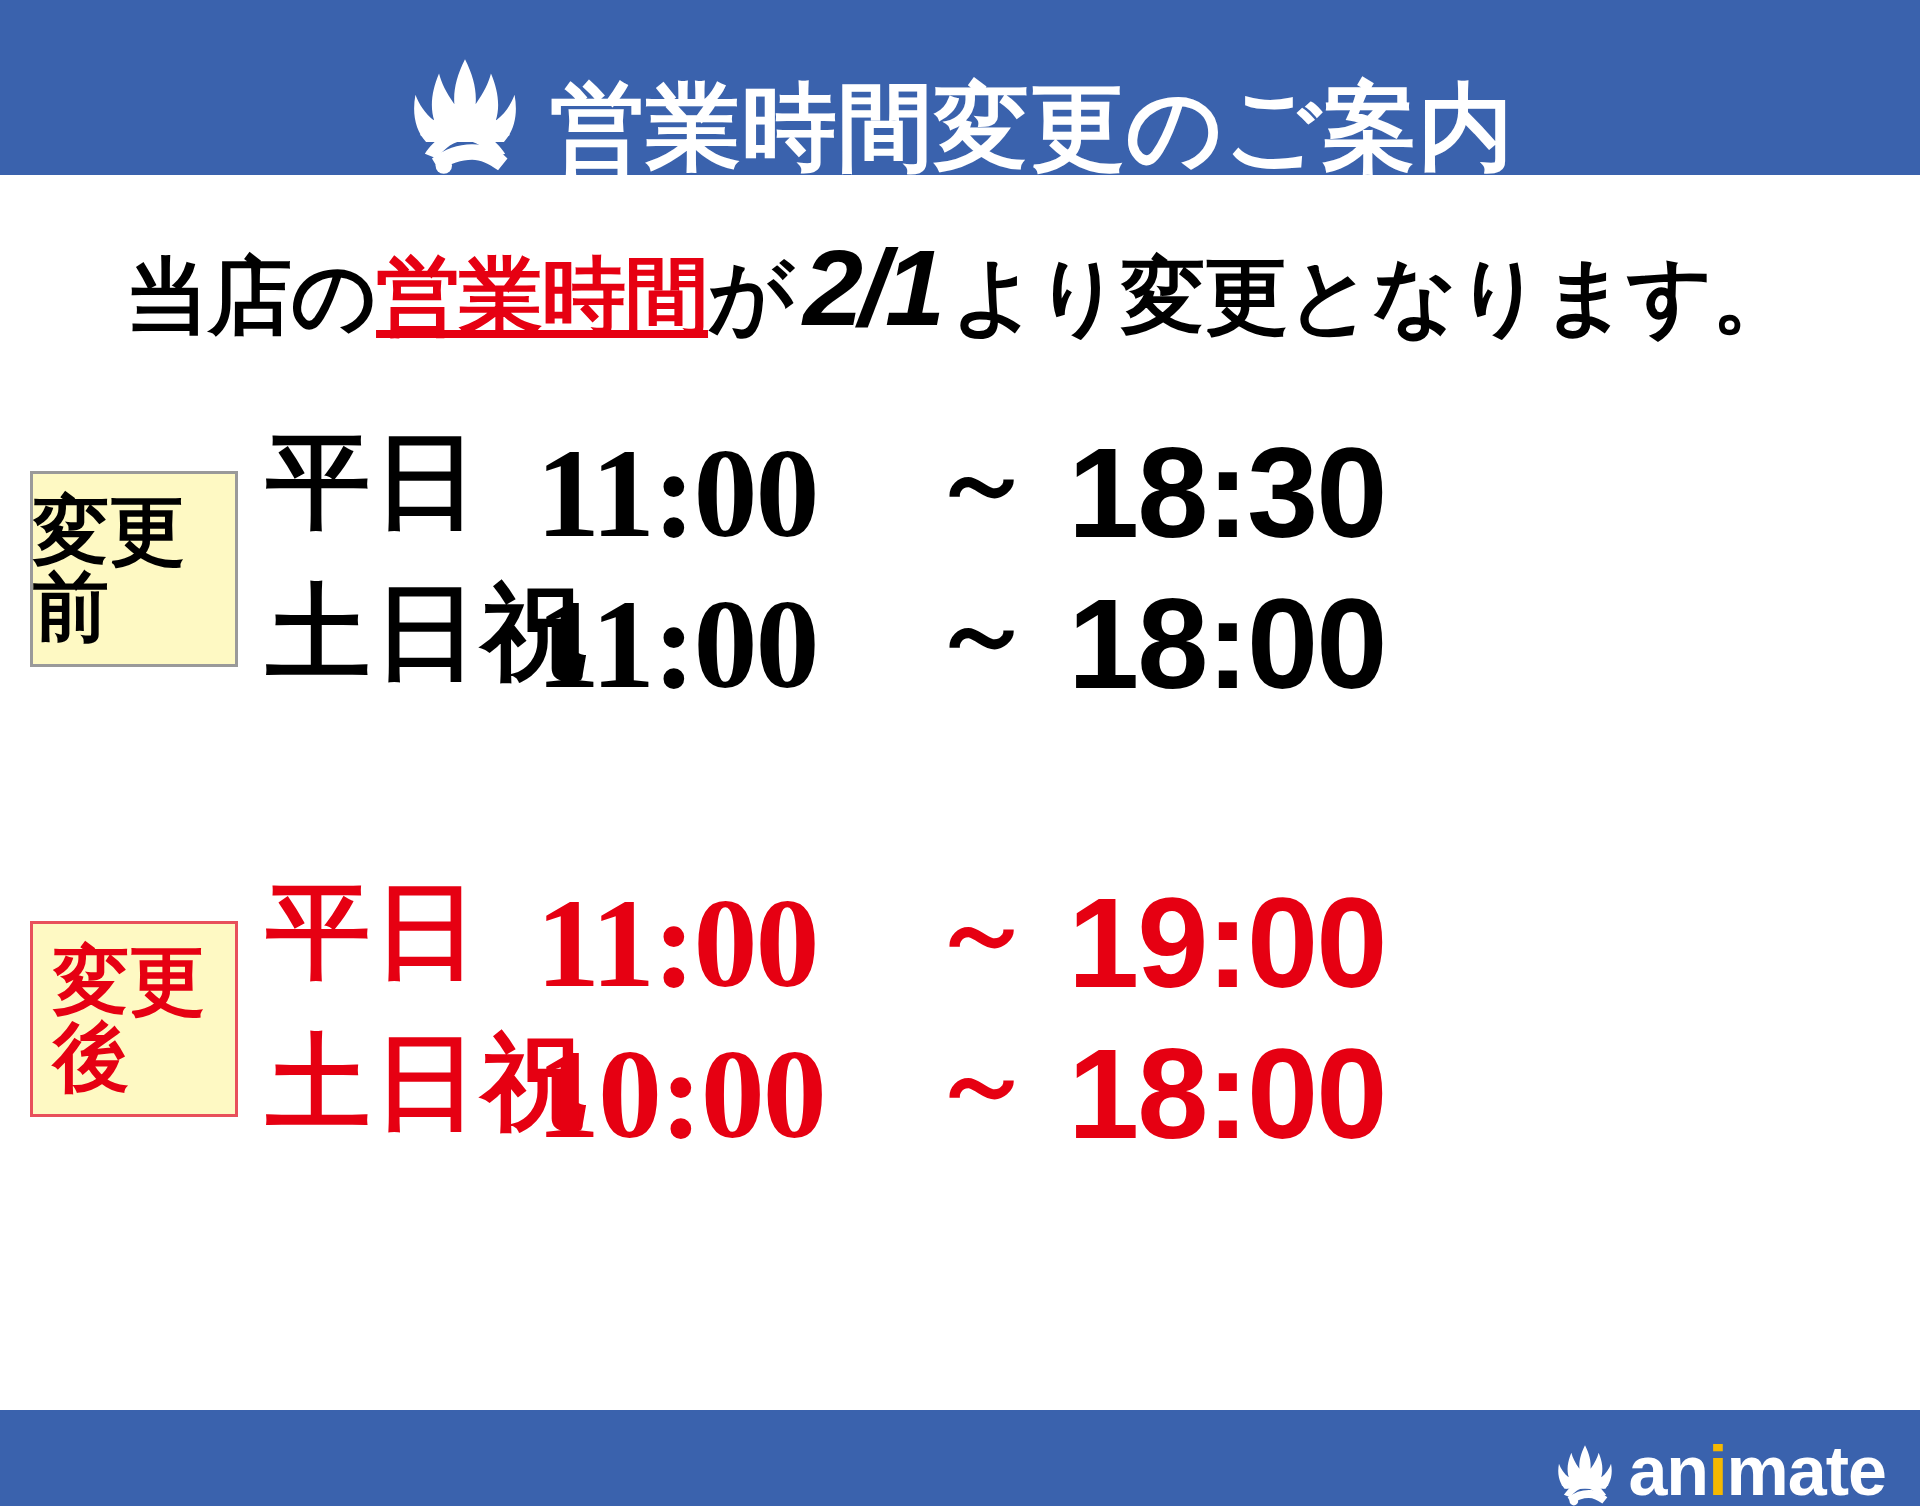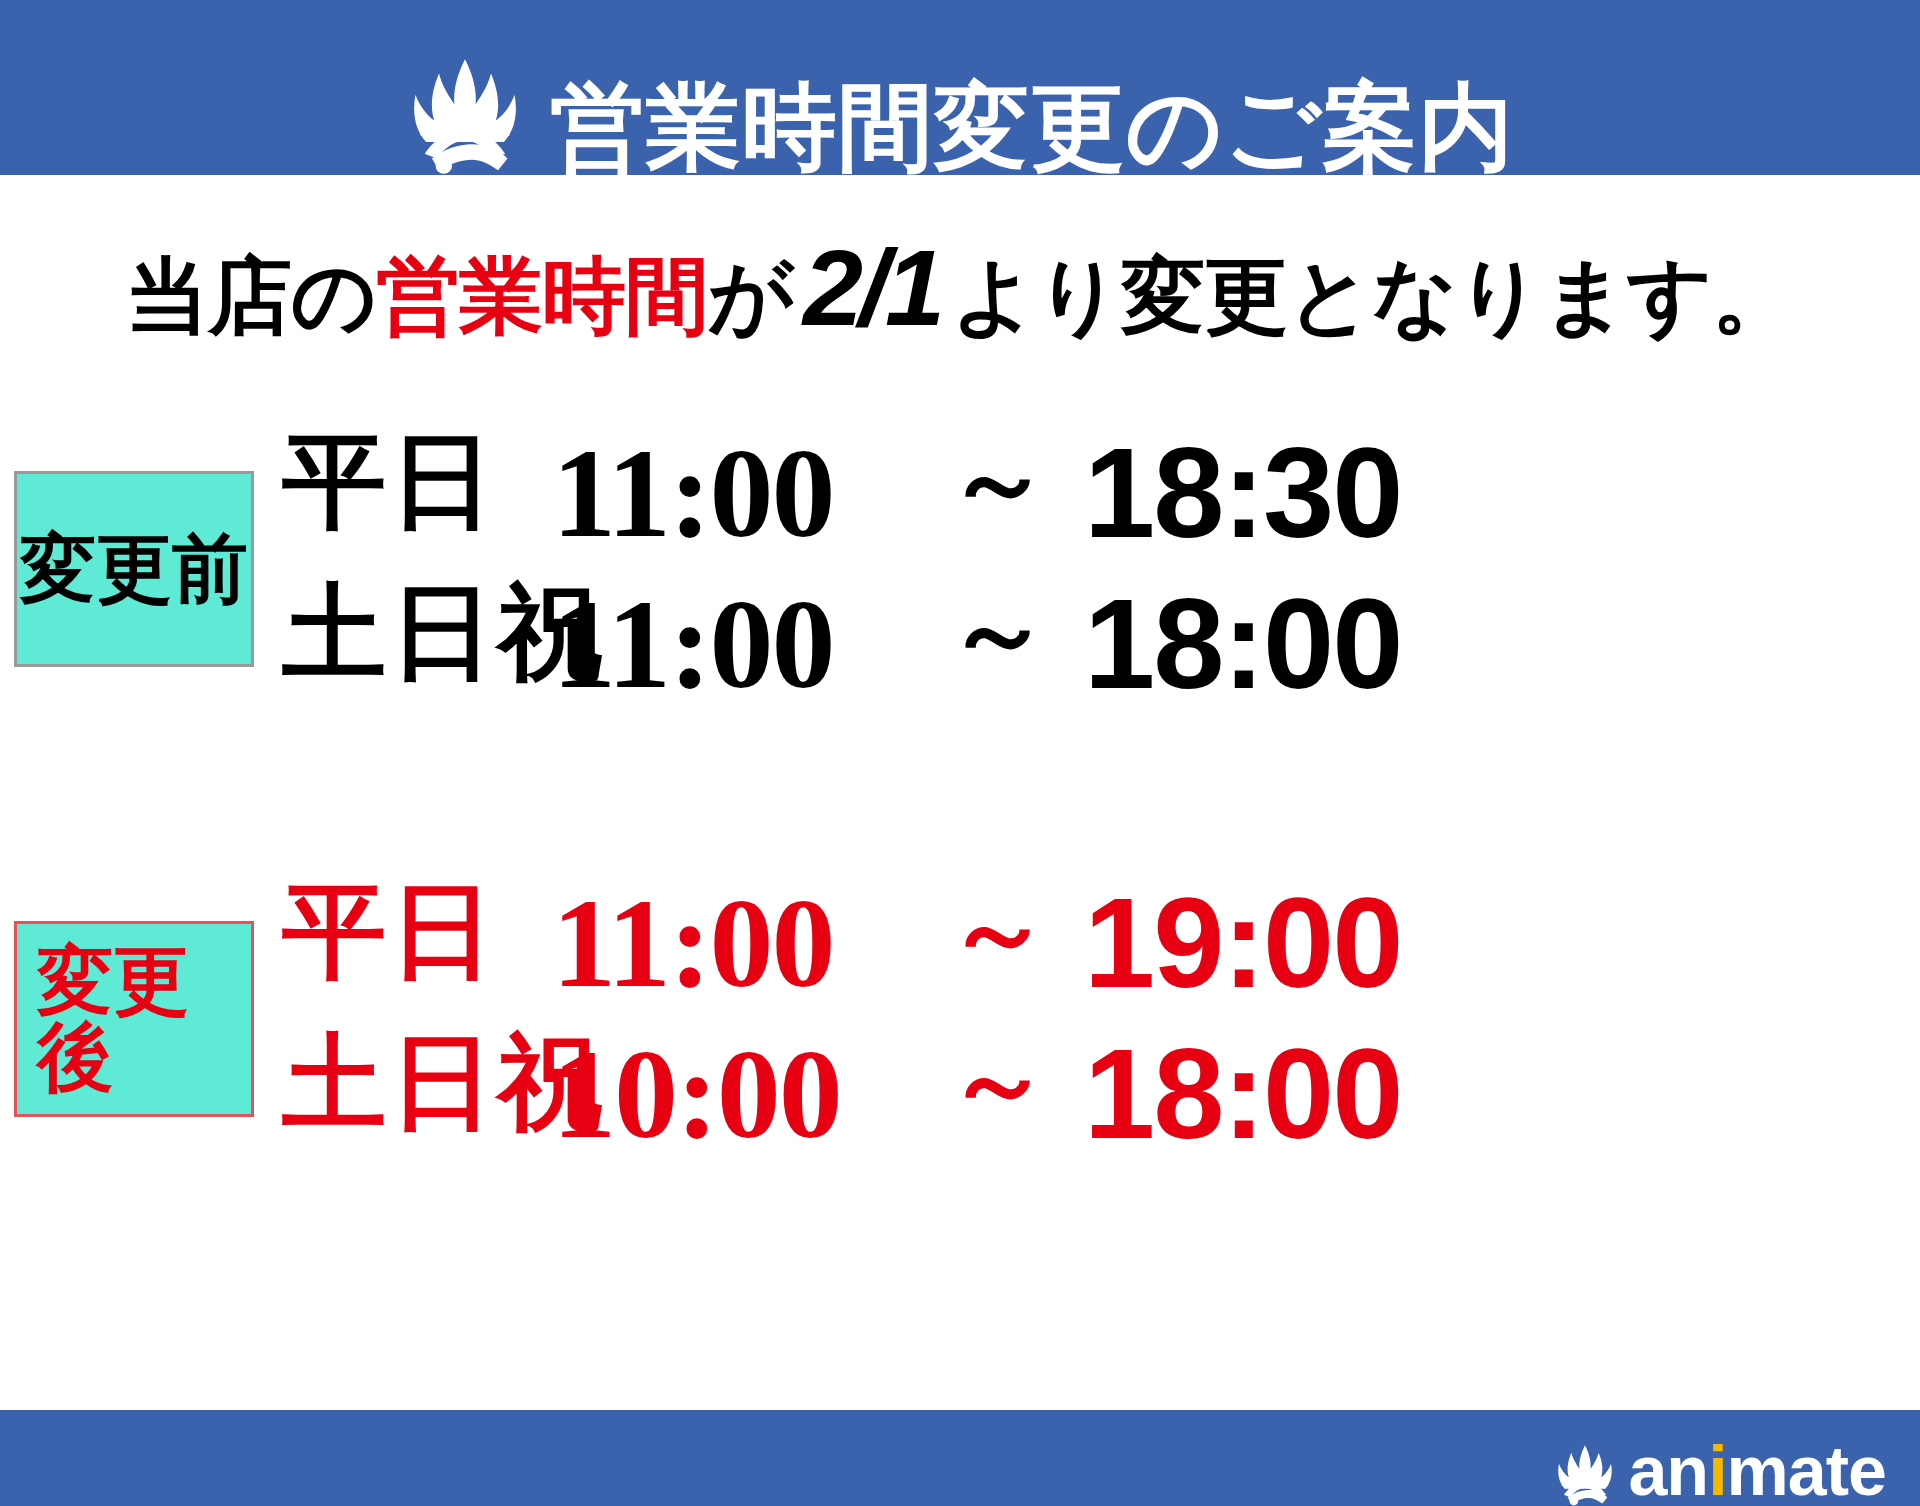--- a/index.html
+++ b/index.html
@@ -61,20 +61,21 @@
     color:#000000;
     font-size:84px;
     font-weight:bold;
     letter-spacing:-1px;
   }
   .an-red{
     color:#e60012;
     font-size:84px;
     font-weight:bold;
     letter-spacing:-1px;
+    text-decoration:underline;
   }
   .an-date{
     color:#000000;
     font-size:108px;
     font-weight:bold;
     font-style:italic;
     letter-spacing:-4px;
     padding:0 10px;
   }
 
@@ -83,27 +84,27 @@
     position:absolute;
     left:0; right:0;
     display:flex;
     align-items:center;
   }
   .block-before{ top:250px; }
   .block-after { top:700px; }
 
   .badge{
     flex:0 0 auto;
-    width:240px;
+    width:208px;
     height:196px;
-    margin-left:14px;
+    margin-left:30px;
     display:flex;
     align-items:center;
     justify-content:center;
-    background:#5eead4;
+    background:#fef9c3;
   }
   .badge-before{ border:3px solid #9a9a9a; }
   .badge-after { border:3px solid #e8505b;padding-left:20px; }
   .badge-text{
     font-size:76px;
     font-weight:bold;
     line-height:1;
     letter-spacing:0px;
   }
   .badge-before .badge-text{ color:#000000; }

